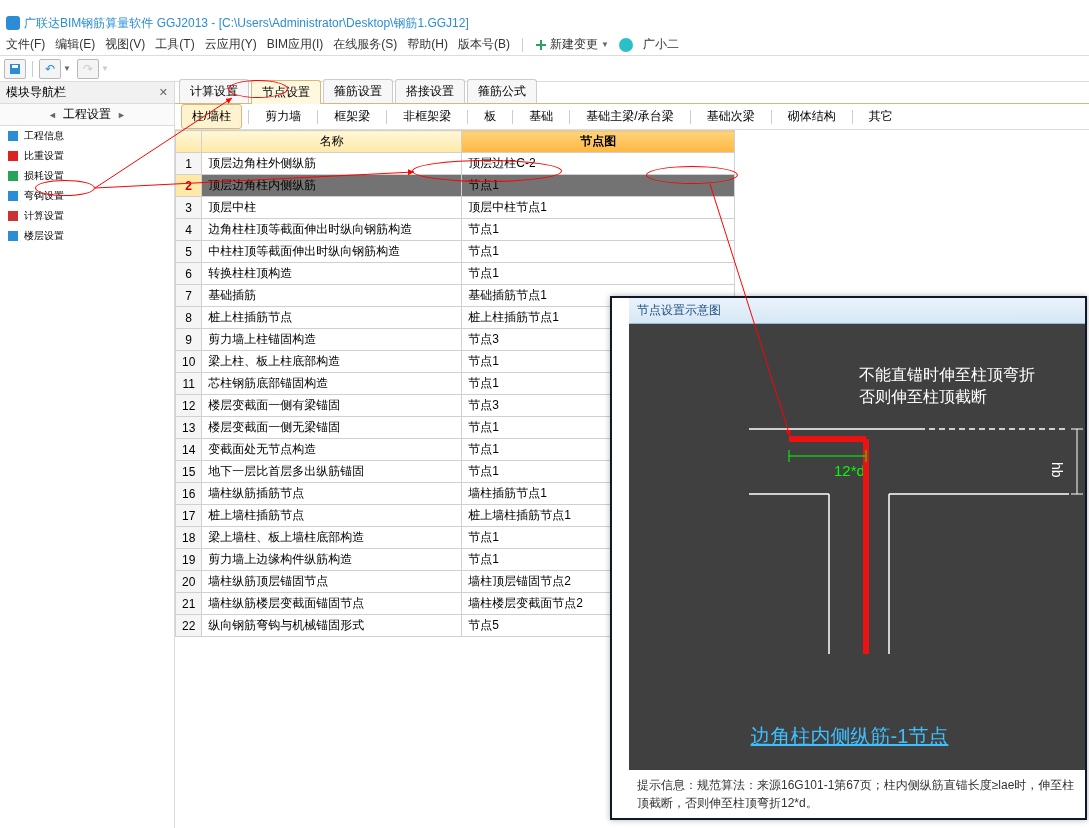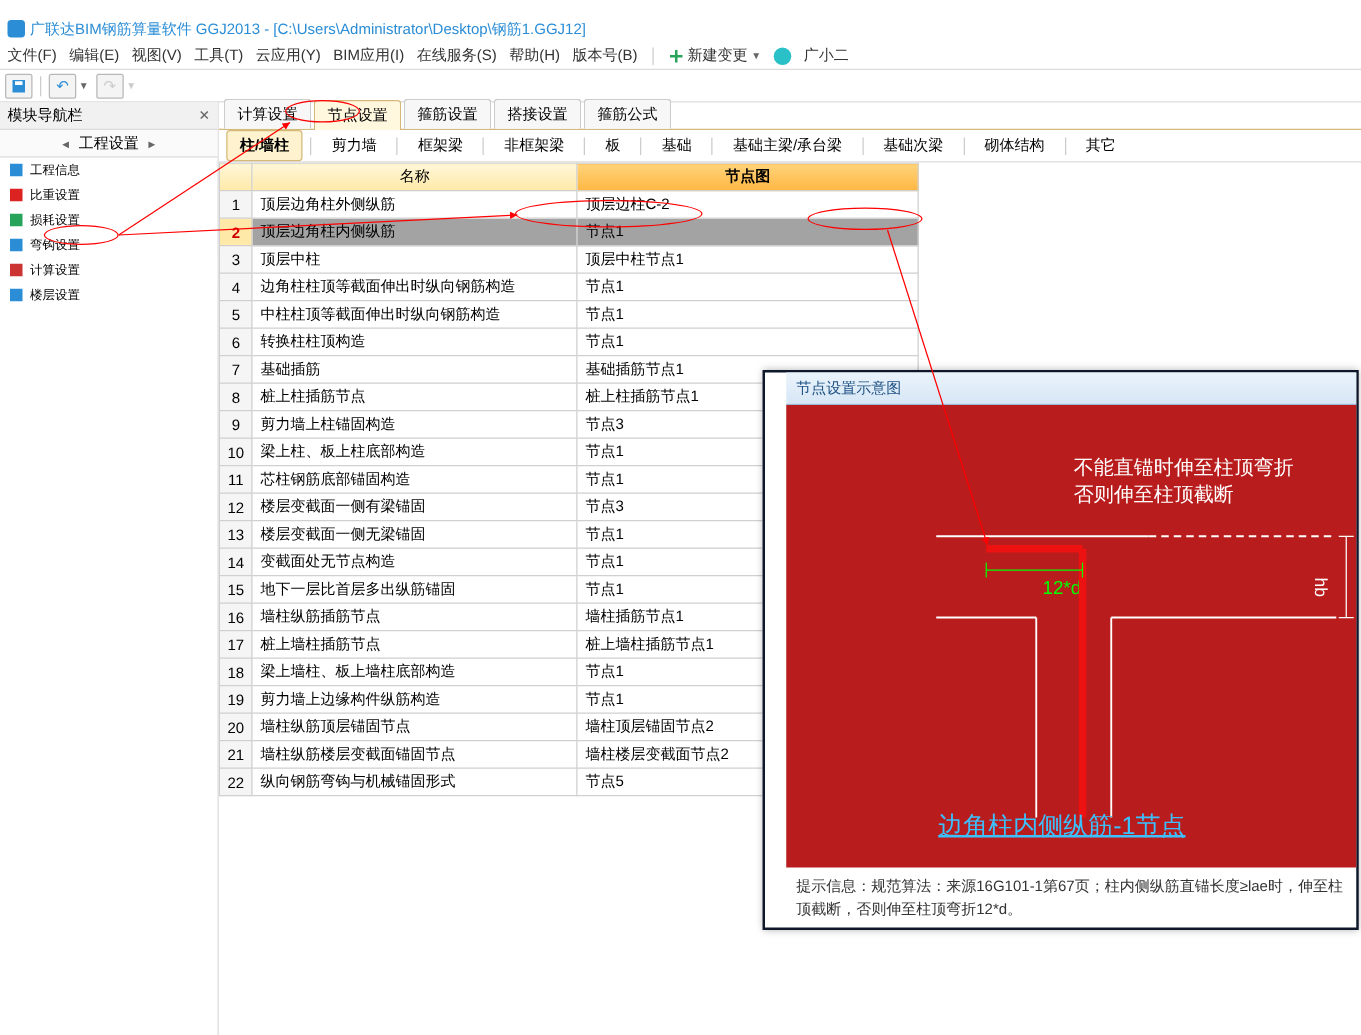--- a/index.html
+++ b/index.html
@@ -24,33 +24,33 @@
   .nav-icon { width:14px; height:14px; display:inline-flex; align-items:center; justify-content:center; }
   .nav-icon svg { width:14px; height:14px; }
   
   .right { flex:1; display:flex; flex-direction:column; position:relative; }
   .tabs1 { height:22px; display:flex; align-items:flex-end; padding-left:4px; gap:0; border-bottom:1px solid #d4b97a; }
   .tabs1 .tab { padding:3px 10px; border:1px solid #ccc; border-bottom:none; background:#f7f7f7; font-size:12px; border-top-left-radius:3px; border-top-right-radius:3px; margin-right:2px; cursor:pointer; }
   .tabs1 .tab.active { background:#fff7de; border-color:#d4b97a; position:relative; top:1px; }
   .tabs2 { height:26px; display:flex; align-items:center; padding-left:6px; gap:0; border-bottom:1px solid #dcdcdc; }
   .tabs2 .tab2 { padding:3px 10px; font-size:12px; cursor:pointer; }
   .tabs2 .sep2 { border-left:1px solid #ccc; height:14px; margin:0 6px; }
-  .tabs2 .tab2.active { background:#fff3cf; border:1px solid #d4b97a; border-radius:3px;font-weight:bold; }
+  .tabs2 .tab2.active { background:#fff3cf; border:1px solid #d4b97a; border-radius:3px; }
   .grid-wrap { flex:1; overflow:auto; position:relative; }
   table.grid { border-collapse:collapse; width:560px; }
   table.grid th, table.grid td { border:1px solid #d0d0d0; padding:2px 6px; font-size:12px; height:18px; text-align:left; }
   table.grid th { background:linear-gradient(#fff7d8,#ffe9a8); text-align:center; font-weight:normal; }
   table.grid th.jdt { background:linear-gradient(#ffd37a,#ffb743); font-weight:bold; }
   table.grid td.num { width:22px; text-align:center; background:#f5f5f5; }
-  table.grid tr.selrow td { background:#a3a3a3; }
+  table.grid tr.selrow td { background:#737373; }
   table.grid tr.selrow td.num { background:#ffe9a8; color:#c00; font-weight:bold; }
   
   .popup { position:absolute; right:2px; top:296px; width:477px; border:2px solid #0f172a; background:#fff; box-shadow:0 0 6px rgba(0,0,0,.3);padding-left:17px; }
   .popup .ptitle { background:linear-gradient(#eaf3fb,#d7e7f6); padding:4px 8px; font-size:12px; color:#1c4f82; border-bottom:1px solid #9cb9d5; }
-  .popup .pcanvas { background:#b91c1c; height:370px; position:relative; color:#fff; font-size:13px; }
+  .popup .pcanvas { background:#404040; height:446px; position:relative; color:#fff; font-size:13px; }
   .popup .ptext1 { position:absolute; top:40px; right:50px; font-size:16px; color:#fff; text-align:left; line-height:1.4; }
   .popup .plabel { position:absolute; top:138px; left:205px; color:#0f0; font-size:15px; }
   .popup .pcaption { position:absolute; bottom:20px; left:0; right:15px; text-align:center; color:#3cc0ff; font-size:20px; text-decoration:underline; }
   .popup .pfoot { padding:6px 8px; font-size:12px; color:#333; line-height:1.5; }
   
   .ellipse { position:absolute; border:1.5px solid #f00; border-radius:50%; background:transparent; pointer-events:none; }
   svg.overlay { position:absolute; top:0; left:0; pointer-events:none; }
   .hb-label { position:absolute; right:20px; top:138px; color:#fff; font-size:14px; writing-mode:vertical-rl; }
 </style>
 </head>

